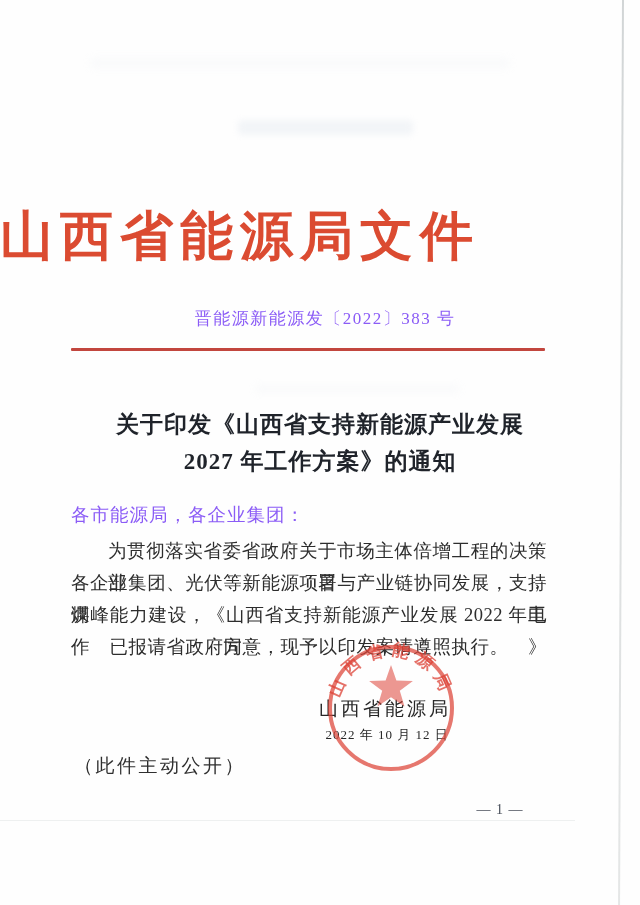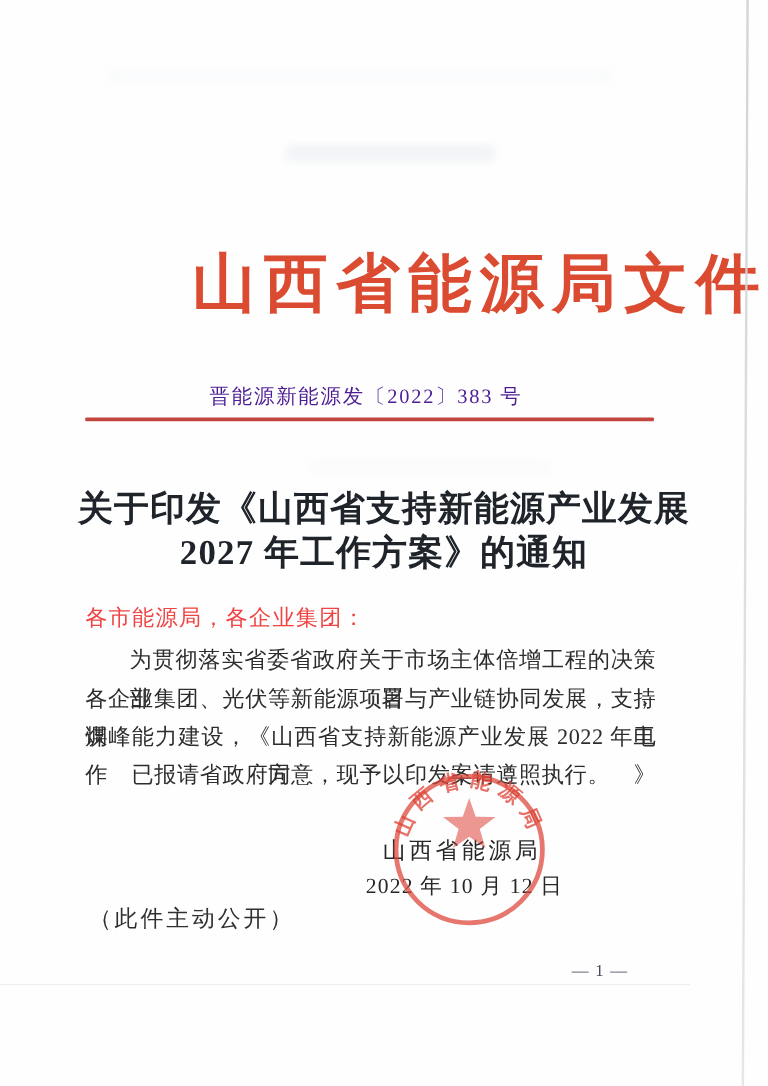--- a/index.html
+++ b/index.html
@@ -19,58 +19,58 @@
   .bleed.b3{left:255px;top:385px;width:205px;height:8px;background:#ccd5e0;opacity:.10;filter:blur(4px);}
   .scan-edge{
     position:absolute;left:622px;top:0;width:2px;height:905px;
     background:linear-gradient(to bottom,#cdd1d2,#e2e4e4);
     transform:rotate(.25deg);transform-origin:top center;opacity:.9;
   }
   .scan-bottom{position:absolute;left:0;top:820px;width:575px;height:1px;background:#eef0f0;}
 
   .letterhead{
     position:absolute;left:0;top:201px;width:640px;
-    text-align:right;
+    text-align:left;
     font-size:53px;font-weight:bold;
     letter-spacing:7px;
     color:#db4b31;
     white-space:nowrap;
   }
   .doc-number{
-    position:absolute;left:0;top:319px;width:610px;
+    position:absolute;left:0;top:307px;width:610px;
     text-align:center;
-    font-size:17px;letter-spacing:1.5px;color:#4c1d95;
+    font-size:17px;letter-spacing:1.5px;color:#8b5cf6;padding-left:20px;
   }
   .red-rule{
     position:absolute;left:71px;top:348px;width:474px;height:3px;
     background:#c2463e;border-radius:1px;
   }
   .notice-title{
     position:absolute;left:40px;top:406px;width:560px;
     text-align:center;
-    font-size:29px;line-height:37px;font-weight:700;
+    font-size:23px;line-height:37px;font-weight:700;
     color:#1f232a;letter-spacing:1px;
   }
   .salutation{
     position:absolute;left:71px;top:502px;width:476px;
-    font-size:18.5px;letter-spacing:1px;color:#ef4444;
+    font-size:18.5px;letter-spacing:1px;color:#8b5cf6;
   }
   .para{position:absolute;left:71px;top:535px;width:476px;font-size:18.5px;color:#2d2d2d;}
   .para .line{height:32px;line-height:32px;letter-spacing:.5px;text-align:center;}
   .para .just{text-align:justify;text-align-last:justify;}
   .para .indent{padding-left:37px;}
 
   .seal-svg{position:absolute;left:324px;top:641px;width:134px;height:134px;filter:blur(.3px);z-index:3;}
   .issuer{
     position:absolute;left:260px;top:696px;width:250px;
     text-align:center;font-size:19px;letter-spacing:3px;color:#272727;z-index:2;
   }
   .issue-date{
     position:absolute;left:258px;top:726px;width:258px;
-    text-align:center;font-size:18px;letter-spacing:1px;color:#272727;z-index:2;
+    text-align:center;font-size:13px;letter-spacing:1px;color:#272727;z-index:2;
   }
   .disclosure{
     position:absolute;left:74px;top:753px;
     font-size:19px;letter-spacing:2.5px;color:#2f2f2f;
   }
   .page-number{
     position:absolute;left:420px;top:802px;width:160px;
     text-align:center;font-size:14px;color:#454b57;letter-spacing:1px;
   }
 </style>

